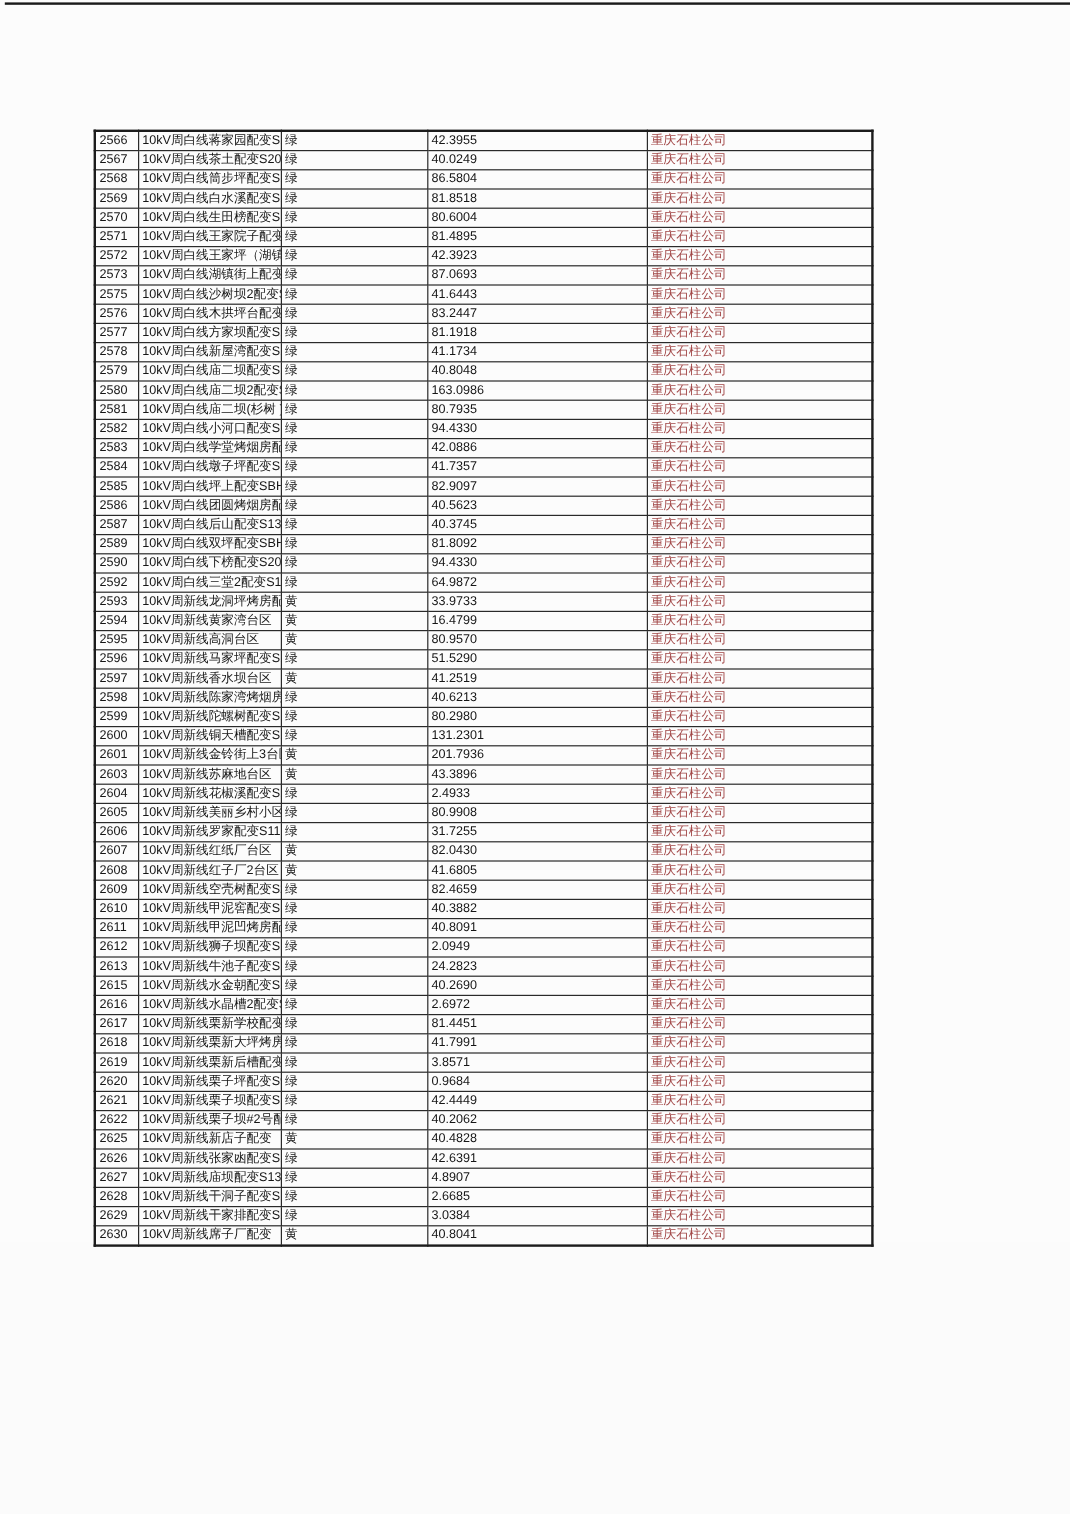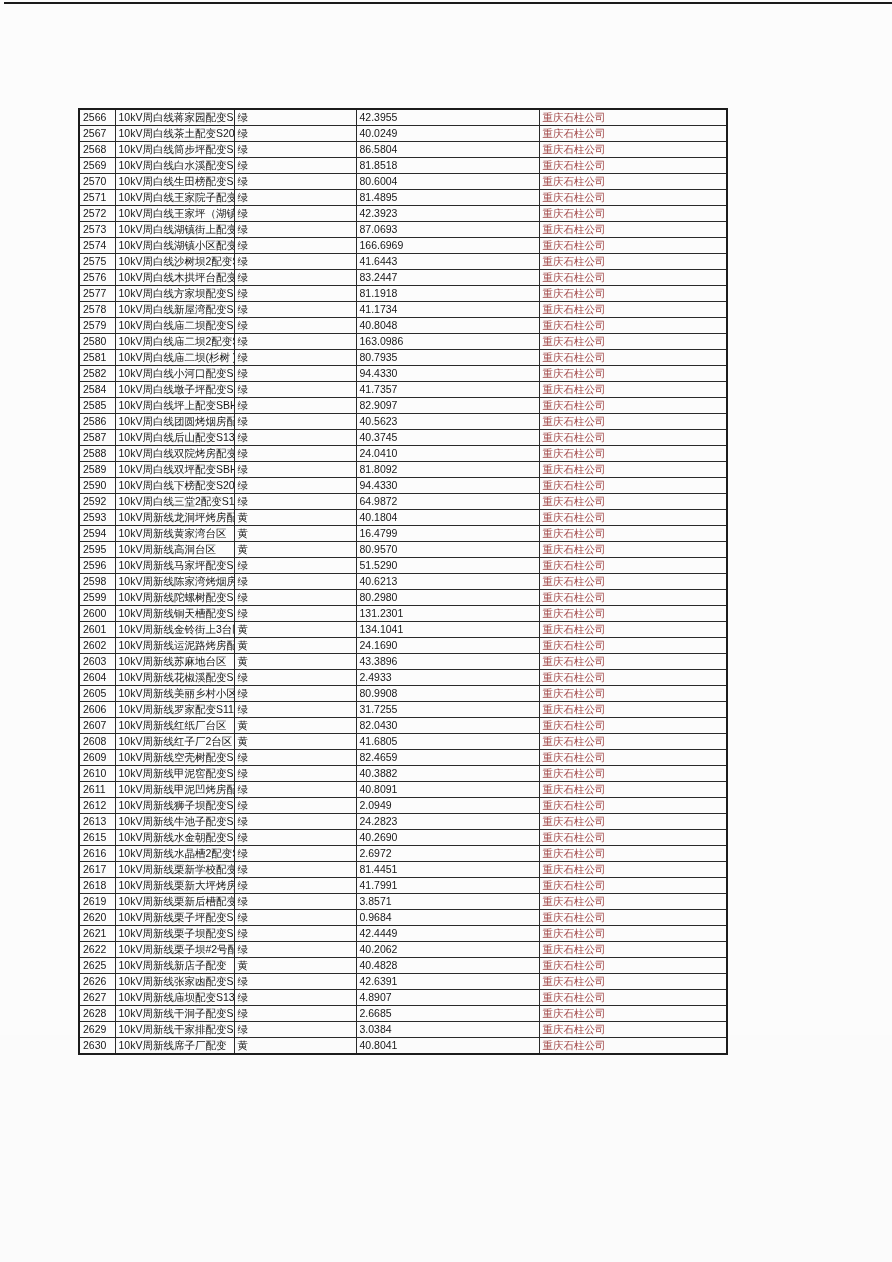--- a/index.html
+++ b/index.html
@@ -106,27 +106,20 @@
           <td class="col-company" style="color: rgb(161, 70, 70);">重庆石柱公司</td>
         </tr>
         <tr>
           <td class="col-no">2573</td>
           <td class="col-name">10kV周白线湖镇街上配变</td>
           <td class="col-flag">绿</td>
           <td class="col-value">87.0693</td>
           <td class="col-company" style="color: rgb(161, 70, 70);">重庆石柱公司</td>
         </tr>
         <tr>
-          <td class="col-no">2574</td>
-          <td class="col-name">10kV周白线湖镇小区配变</td>
-          <td class="col-flag">绿</td>
-          <td class="col-value">166.6969</td>
-          <td class="col-company" style="color: rgb(161, 70, 70);">重庆石柱公司</td>
-        </tr>
-        <tr>
           <td class="col-no">2575</td>
           <td class="col-name">10kV周白线沙树坝2配变S1</td>
           <td class="col-flag">绿</td>
           <td class="col-value">41.6443</td>
           <td class="col-company" style="color: rgb(161, 70, 70);">重庆石柱公司</td>
         </tr>
         <tr>
           <td class="col-no">2576</td>
           <td class="col-name">10kV周白线木拱坪台配变</td>
           <td class="col-flag">绿</td>
@@ -169,20 +162,27 @@
           <td class="col-company" style="color: rgb(161, 70, 70);">重庆石柱公司</td>
         </tr>
         <tr>
           <td class="col-no">2582</td>
           <td class="col-name">10kV周白线小河口配变SB</td>
           <td class="col-flag">绿</td>
           <td class="col-value">94.4330</td>
           <td class="col-company" style="color: rgb(161, 70, 70);">重庆石柱公司</td>
         </tr>
         <tr>
+          <td class="col-no">2583</td>
+          <td class="col-name">10kV周白线学堂烤烟房配</td>
+          <td class="col-flag">绿</td>
+          <td class="col-value">42.0886</td>
+          <td class="col-company" style="color: rgb(161, 70, 70);">重庆石柱公司</td>
+        </tr>
+        <tr>
           <td class="col-no">2584</td>
           <td class="col-name">10kV周白线墩子坪配变S1</td>
           <td class="col-flag">绿</td>
           <td class="col-value">41.7357</td>
           <td class="col-company" style="color: rgb(161, 70, 70);">重庆石柱公司</td>
         </tr>
         <tr>
           <td class="col-no">2585</td>
           <td class="col-name">10kV周白线坪上配变SBH</td>
           <td class="col-flag">绿</td>
@@ -197,27 +197,20 @@
           <td class="col-company" style="color: rgb(161, 70, 70);">重庆石柱公司</td>
         </tr>
         <tr>
           <td class="col-no">2587</td>
           <td class="col-name">10kV周白线后山配变S13</td>
           <td class="col-flag">绿</td>
           <td class="col-value">40.3745</td>
           <td class="col-company" style="color: rgb(161, 70, 70);">重庆石柱公司</td>
         </tr>
         <tr>
-          <td class="col-no">2588</td>
-          <td class="col-name">10kV周白线双院烤房配变</td>
-          <td class="col-flag">绿</td>
-          <td class="col-value">24.0410</td>
-          <td class="col-company" style="color: rgb(161, 70, 70);">重庆石柱公司</td>
-        </tr>
-        <tr>
           <td class="col-no">2589</td>
           <td class="col-name">10kV周白线双坪配变SBH</td>
           <td class="col-flag">绿</td>
           <td class="col-value">81.8092</td>
           <td class="col-company" style="color: rgb(161, 70, 70);">重庆石柱公司</td>
         </tr>
         <tr>
           <td class="col-no">2590</td>
           <td class="col-name">10kV周白线下榜配变S20</td>
           <td class="col-flag">绿</td>
@@ -228,21 +221,21 @@
           <td class="col-no">2592</td>
           <td class="col-name">10kV周白线三堂2配变S1</td>
           <td class="col-flag">绿</td>
           <td class="col-value">64.9872</td>
           <td class="col-company" style="color: rgb(161, 70, 70);">重庆石柱公司</td>
         </tr>
         <tr>
           <td class="col-no">2593</td>
           <td class="col-name">10kV周新线龙洞坪烤房配</td>
           <td class="col-flag">黄</td>
-          <td class="col-value">40.1804</td>
+          <td class="col-value">33.9733</td>
           <td class="col-company" style="color: rgb(161, 70, 70);">重庆石柱公司</td>
         </tr>
         <tr>
           <td class="col-no">2594</td>
           <td class="col-name">10kV周新线黄家湾台区</td>
           <td class="col-flag">黄</td>
           <td class="col-value">16.4799</td>
           <td class="col-company" style="color: rgb(161, 70, 70);">重庆石柱公司</td>
         </tr>
         <tr>
@@ -253,20 +246,27 @@
           <td class="col-company" style="color: rgb(161, 70, 70);">重庆石柱公司</td>
         </tr>
         <tr>
           <td class="col-no">2596</td>
           <td class="col-name">10kV周新线马家坪配变S1</td>
           <td class="col-flag">绿</td>
           <td class="col-value">51.5290</td>
           <td class="col-company" style="color: rgb(161, 70, 70);">重庆石柱公司</td>
         </tr>
         <tr>
+          <td class="col-no">2597</td>
+          <td class="col-name">10kV周新线香水坝台区</td>
+          <td class="col-flag">黄</td>
+          <td class="col-value">41.2519</td>
+          <td class="col-company" style="color: rgb(161, 70, 70);">重庆石柱公司</td>
+        </tr>
+        <tr>
           <td class="col-no">2598</td>
           <td class="col-name">10kV周新线陈家湾烤烟房</td>
           <td class="col-flag">绿</td>
           <td class="col-value">40.6213</td>
           <td class="col-company" style="color: rgb(161, 70, 70);">重庆石柱公司</td>
         </tr>
         <tr>
           <td class="col-no">2599</td>
           <td class="col-name">10kV周新线陀螺树配变S1</td>
           <td class="col-flag">绿</td>
@@ -277,28 +277,21 @@
           <td class="col-no">2600</td>
           <td class="col-name">10kV周新线铜天槽配变S1</td>
           <td class="col-flag">绿</td>
           <td class="col-value">131.2301</td>
           <td class="col-company" style="color: rgb(161, 70, 70);">重庆石柱公司</td>
         </tr>
         <tr>
           <td class="col-no">2601</td>
           <td class="col-name">10kV周新线金铃街上3台区</td>
           <td class="col-flag">黄</td>
-          <td class="col-value">134.1041</td>
-          <td class="col-company" style="color: rgb(161, 70, 70);">重庆石柱公司</td>
-        </tr>
-        <tr>
-          <td class="col-no">2602</td>
-          <td class="col-name">10kV周新线运泥路烤房配</td>
-          <td class="col-flag">黄</td>
-          <td class="col-value">24.1690</td>
+          <td class="col-value">201.7936</td>
           <td class="col-company" style="color: rgb(161, 70, 70);">重庆石柱公司</td>
         </tr>
         <tr>
           <td class="col-no">2603</td>
           <td class="col-name">10kV周新线苏麻地台区</td>
           <td class="col-flag">黄</td>
           <td class="col-value">43.3896</td>
           <td class="col-company" style="color: rgb(161, 70, 70);">重庆石柱公司</td>
         </tr>
         <tr>

